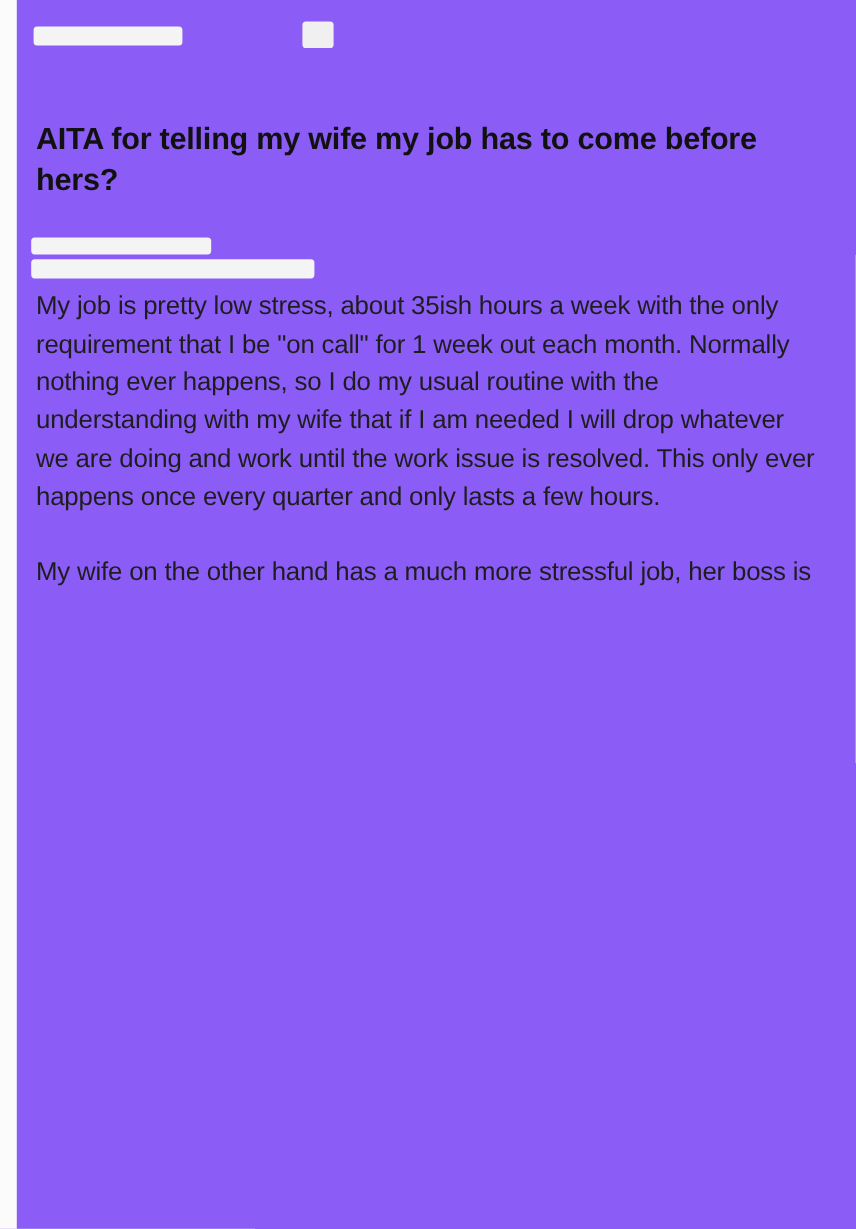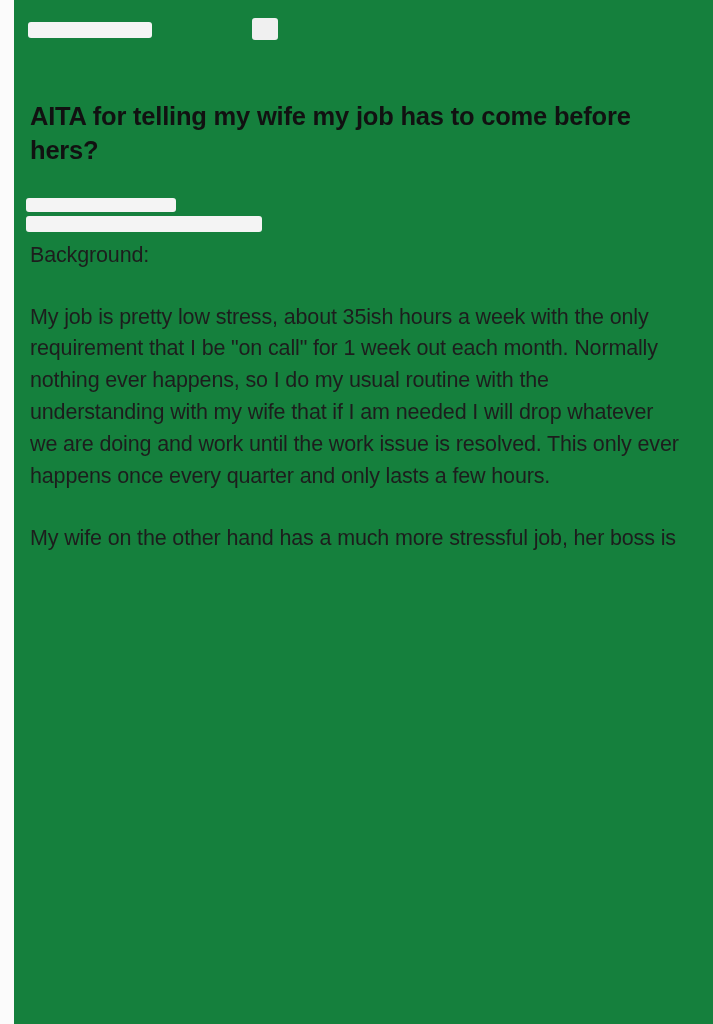--- a/index.html
+++ b/index.html
@@ -11,21 +11,21 @@
     width: 713px;
     height: 1024px;
     overflow: hidden;
     font-family: "Liberation Sans", sans-serif;
     color: #1a1a1a;
   }
   .page {
     position: relative;
     width: 713px;
     height: 1024px;
-    background: #15803d;
+    background: #8b5cf6;
     box-sizing: border-box;
   }
   
   .ghost {
     position: absolute;
     background: #f4f4f4;
     border-radius: 3px;
     pointer-events: none;
   }
   .ghost-a { left: 28px;  top: 22px;  width: 124px; height: 16px; }
@@ -80,19 +80,18 @@
   <div class="ghost ghost-a"></div>
   <div class="ghost ghost-b"></div>
   <div class="ghost ghost-c"></div>
   <div class="ghost ghost-d"></div>
 
   <div class="content">
 
     <h1 class="post-title">AITA for telling my wife my job has to come before hers?</h1>
 
     <div class="body-text">
-      <p class="para">Background:</p>
       <p class="para">My job is pretty low stress, about 35ish hours a week with the only requirement that I be "on call" for 1 week out each month. Normally nothing ever happens, so I do my usual routine with the understanding with my wife that if I am needed I will drop whatever we are doing and work until the work issue is resolved. This only ever happens once every quarter and only lasts a few hours.</p>
       <p class="para clipped">My wife on the other hand has a much more stressful job, her boss is incredibly demanding, and often demands random and inane things just as a power play with her subordinates. She usually works about 45-50 hours a week. As a result, I take care of most home stuff, drop off / pick up kids from daycare,</p>
     </div>
 
   </div>
 </div>
 
 </body></html>

